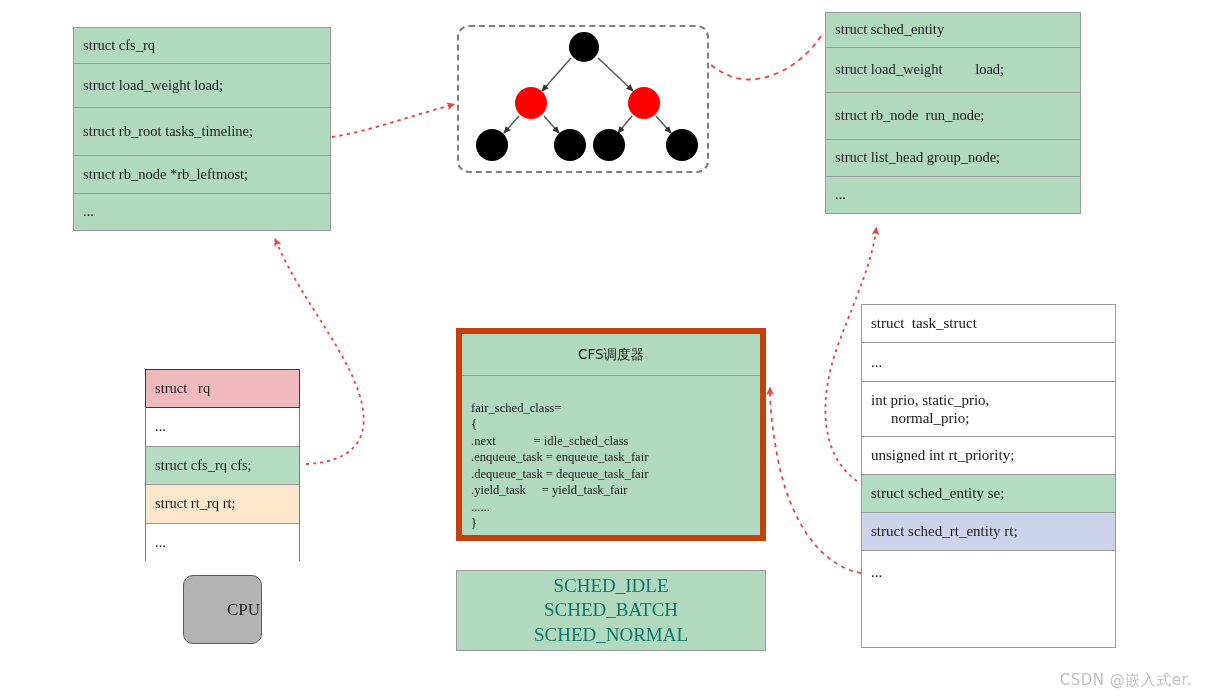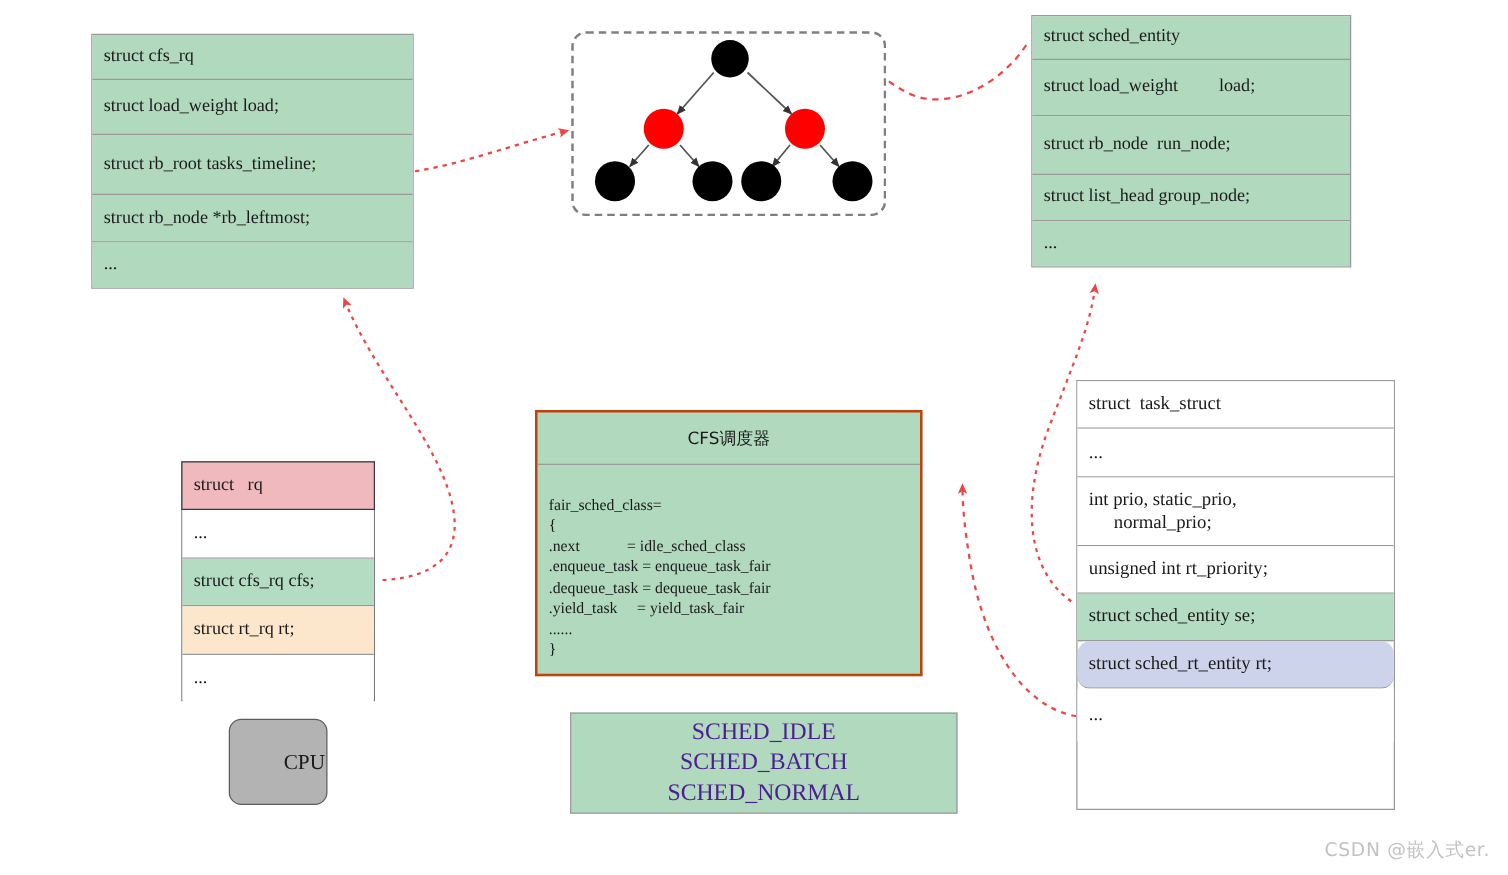--- a/index.html
+++ b/index.html
@@ -79,28 +79,28 @@
   }
 
   
   #task-struct-box { left: 861px; top: 304px; width: 255px; height: 344px; }
   #task-struct-box .struct-row { font-size: 15px; }
   #task-struct-box .t0 { height: 38px; }
   #task-struct-box .t1 { height: 39px; }
   #task-struct-box .t2 { height: 55px; }
   #task-struct-box .t3 { height: 38px; }
   #task-struct-box .t4 { height: 38px; }
-  #task-struct-box .t5 { height: 38px; border-radius: 10px; }
+  #task-struct-box .t5 { height: 38px; }
   #task-struct-box .t6 { height: 56px; }
   #task-struct-box .t7 { height: 42px; }
 
   
   #cfs-sched-box {
-    left: 428px; top: 328px; width: 310px; height: 213px;
-    border: 2px solid #c2410c; box-sizing: border-box; background: #b0d9bd;
+    left: 456px; top: 328px; width: 310px; height: 213px;
+    border: 6px solid #c2410c; box-sizing: border-box; background: #b0d9bd;
   }
   #cfs-sched-title {
     height: 42px;
     border-bottom: 1px solid #9a9a9a;
     box-sizing: border-box;
     display: flex; align-items: center; justify-content: center;
     font-size: 13.5px;
     font-family: "DejaVu Sans", "Liberation Sans", sans-serif;
     color: #1a1a1a;
   }
@@ -111,21 +111,21 @@
     color: #1a1a1a;
     white-space: pre;
     font-family: "Liberation Serif", "DejaVu Serif", serif;
   }
 
   
   #sched-policy-box {
     left: 456px; top: 570px; width: 310px; height: 81px;
     border: 1px solid #9a9a9a; box-sizing: border-box; background: #b0d9bd;
     display: flex; flex-direction: column; align-items: center; justify-content: center;
-    font-size: 19px; line-height: 1.28; color: #4c1d95;
+    font-size: 19px; line-height: 1.28; color: #0f766e;
   }
 
   
   #cpu-box {
     left: 183px; top: 575px; width: 79px; height: 69px;
     background: #b3b3b3;
     border: 1px solid #5d5d5d;
     border-radius: 10px;
     box-sizing: border-box;
     display: flex; align-items: center; justify-content: center;

